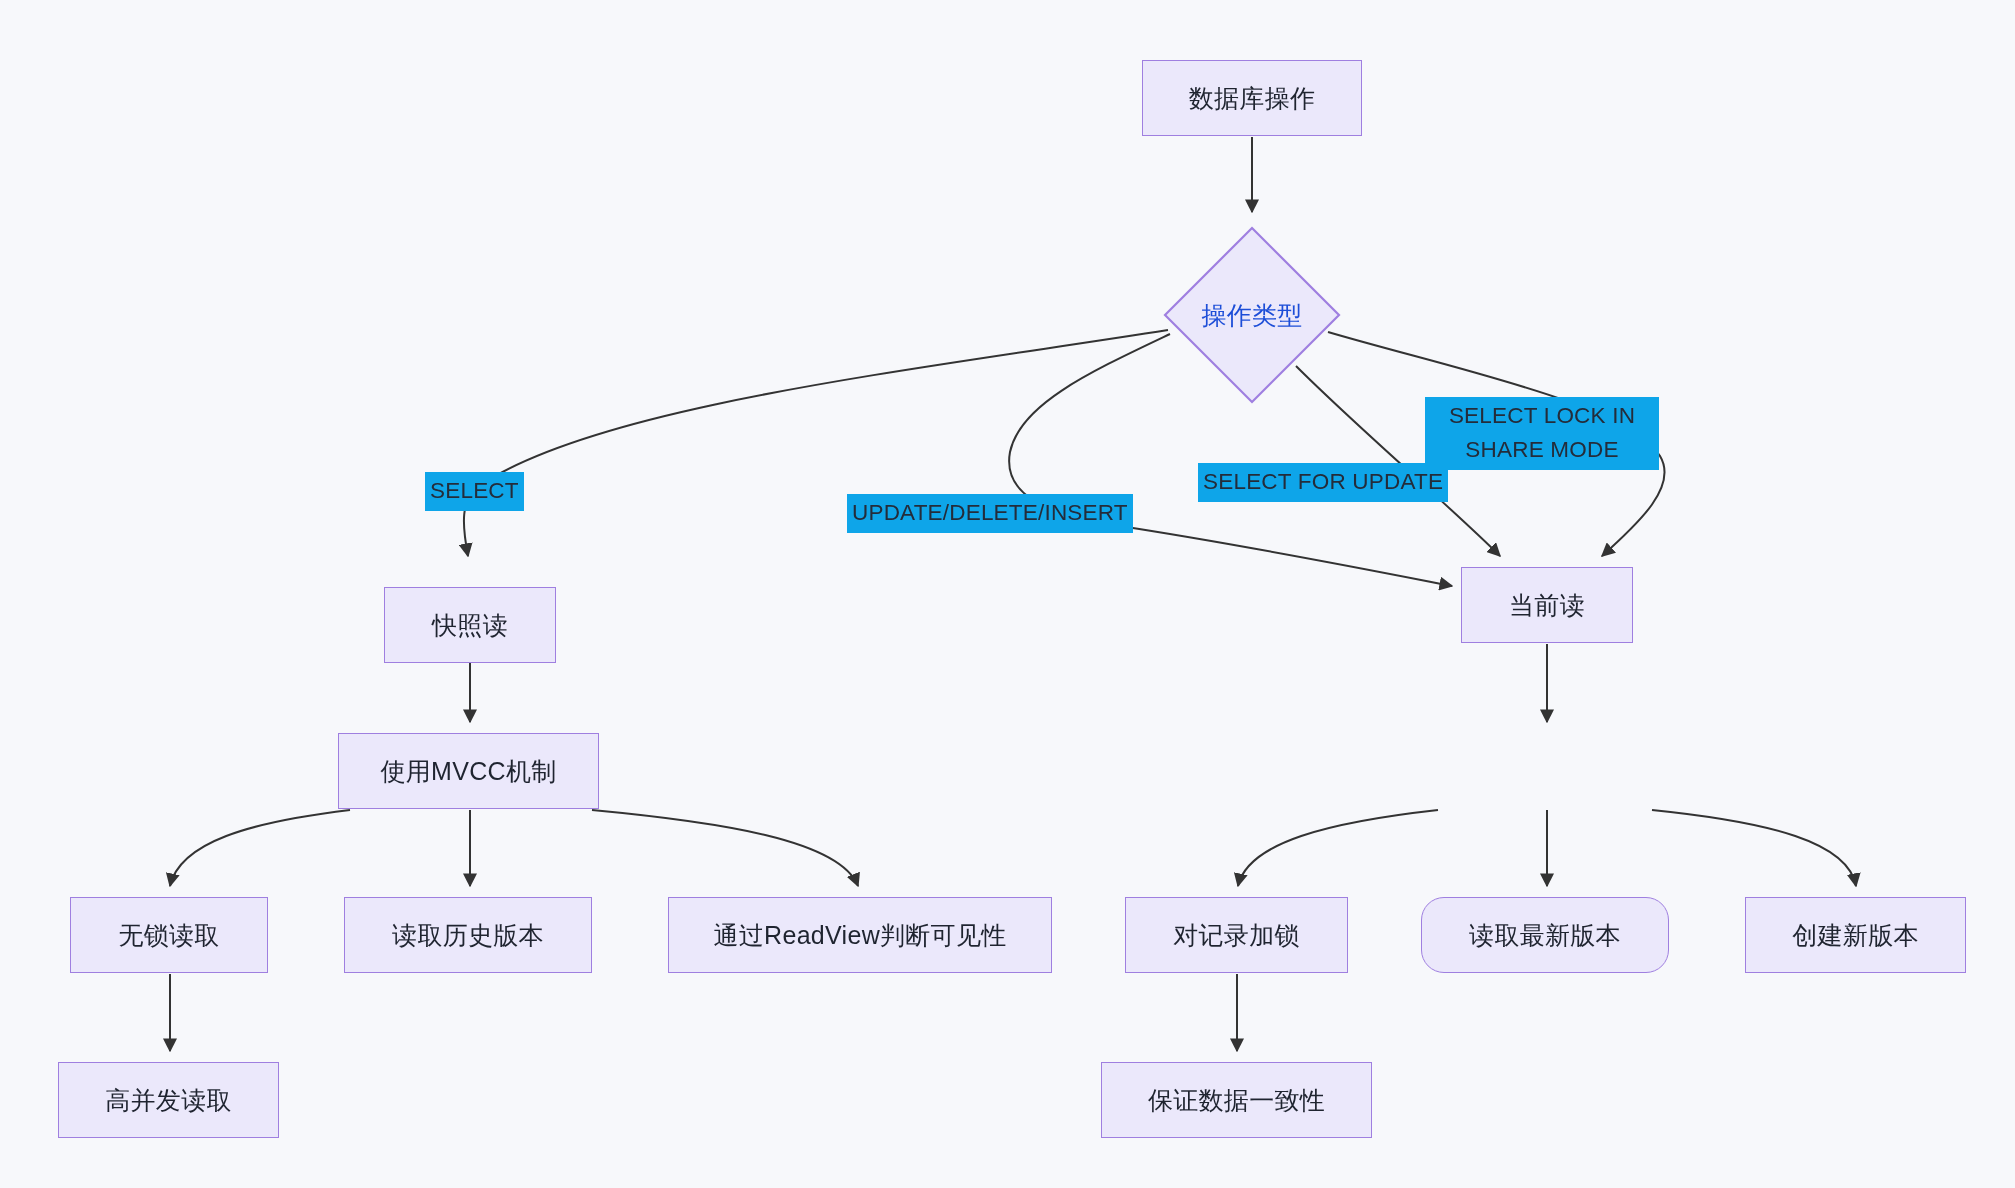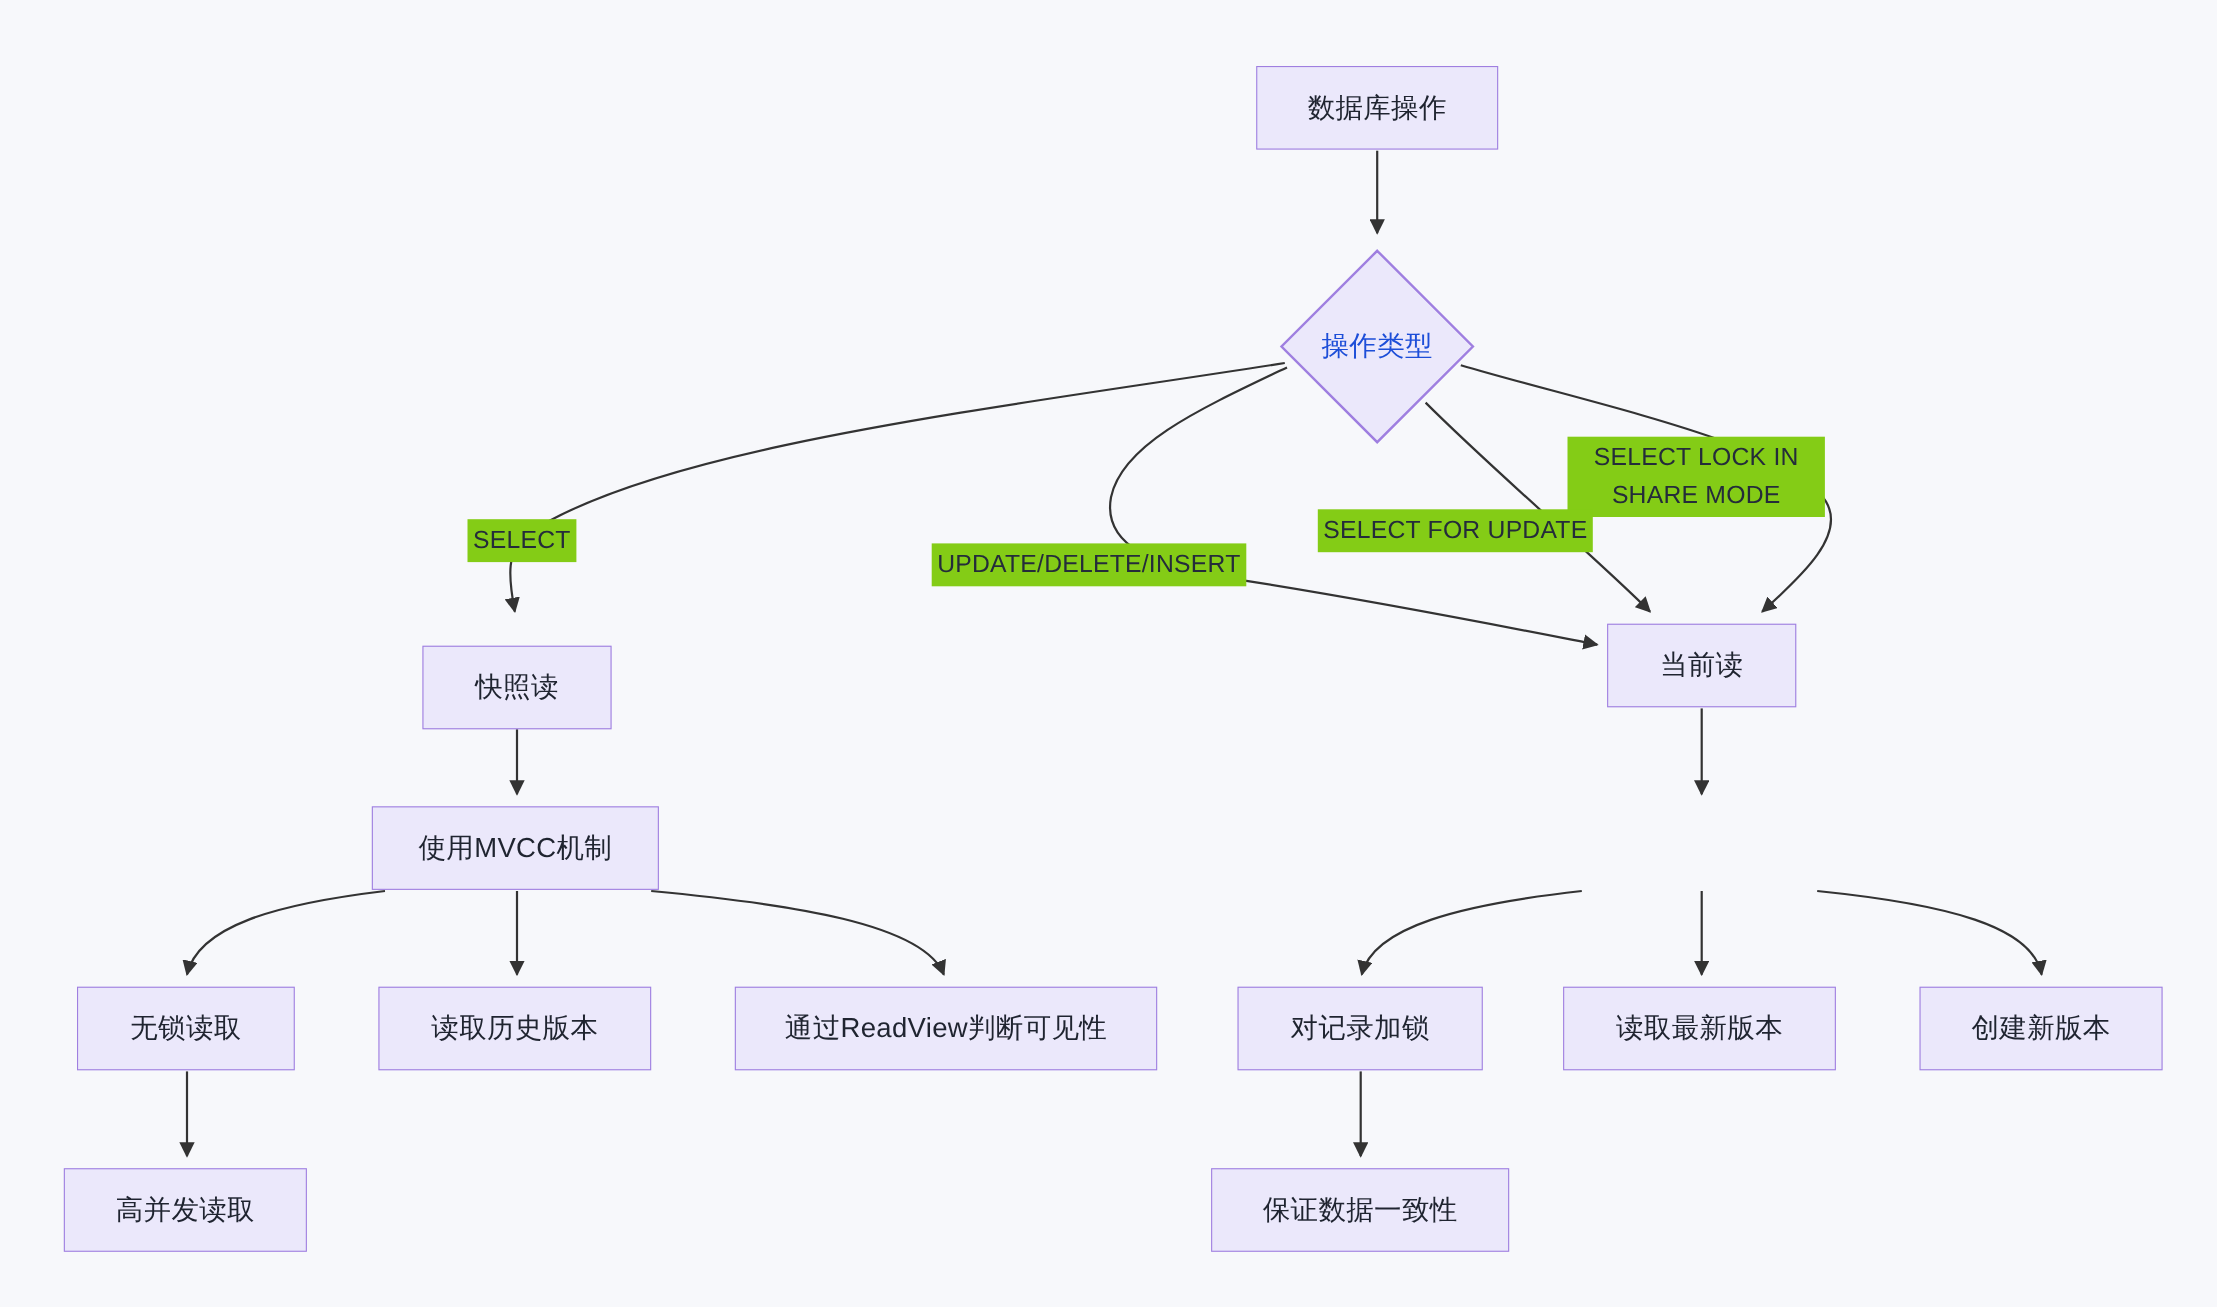--- a/index.html
+++ b/index.html
@@ -53,21 +53,21 @@
     height: 100%;
   }
   .diamond-label {
     position: relative;
     z-index: 2;
     font-size: 25px;
     color: #1d4ed8;
   }
   .edge-label {
     position: absolute;
-    background: #84cc16;
+    background: #0ea5e9;
     color: #242c3a;
     font-size: 22.5px;
     line-height: 1.5;
     padding: 2px 5px 3px 5px;
     box-sizing: border-box;
     text-align: center;
     letter-spacing: 0.2px;
     white-space: nowrap;
   }
   .edge-label.two-line {
@@ -153,21 +153,21 @@
   </div>
 
   <div class="node" style="left:668px; top:897px; width:384px; height:76px;">
     <span>通过ReadView判断可见性</span>
   </div>
 
   <div class="node" style="left:1125px; top:897px; width:223px; height:76px;">
     <span>对记录加锁</span>
   </div>
 
-  <div class="node" style="left:1421px; top:897px; width:248px; height:76px;">
+  <div class="node" style="left:1421px; top:897px; width:248px; height:76px;border-radius:23px;">
     <span>读取最新版本</span>
   </div>
 
   <div class="node" style="left:1745px; top:897px; width:221px; height:76px;">
     <span>创建新版本</span>
   </div>
 
   <div class="node" style="left:58px; top:1062px; width:221px; height:76px;">
     <span>高并发读取</span>
   </div>

